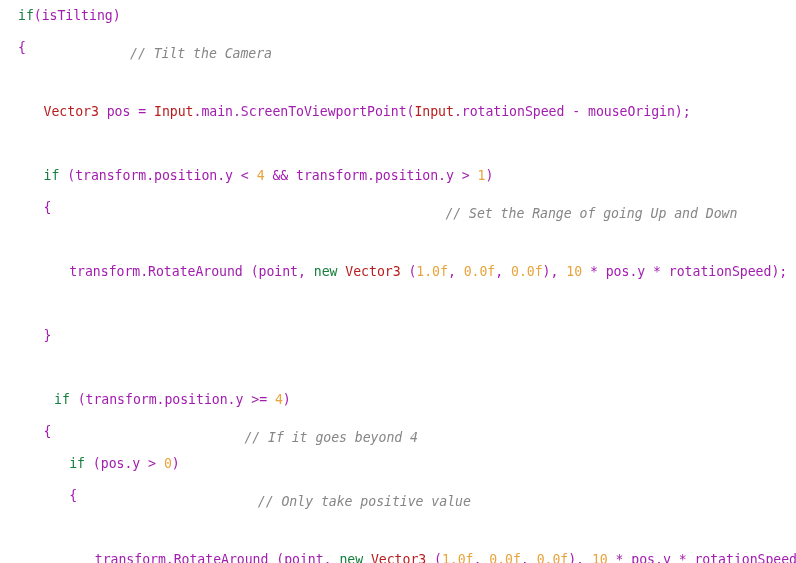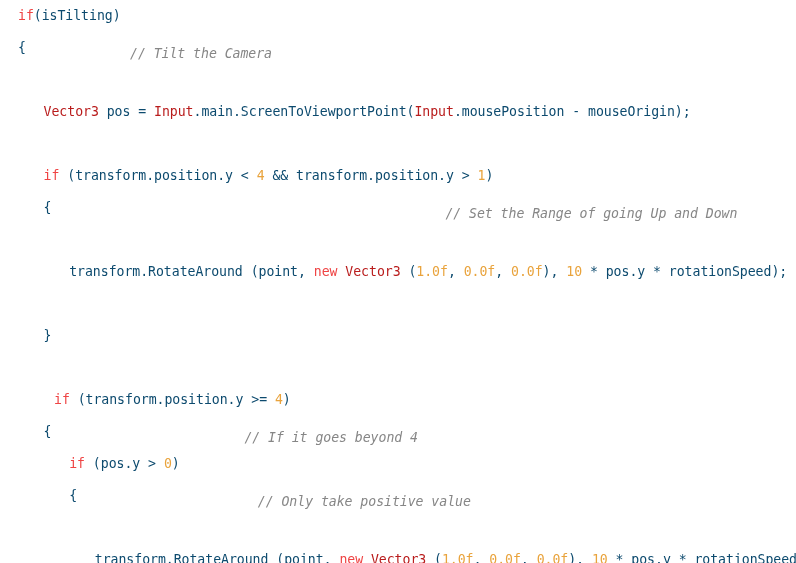--- a/index.html
+++ b/index.html
@@ -25,43 +25,43 @@
     position: relative;
     height: 32px;
     line-height: 32px;
     font-size: 13.2px;
     white-space: pre;
     color: #303030;
     padding-left: 18px;
     letter-spacing: -0.05px;
   }
   .tok { white-space: pre; }
-  .tok-plain   { color: #0c4a6e; }
-  .tok-keyword { color: #ef4444; }
+  .tok-plain   { color: #a21caf; }
+  .tok-keyword { color: #15803d; }
   .tok-type    { color: #b91c1c; }
   .tok-number  { color: #e9a33c; }
   .comment-col {
     position: absolute;
     white-space: pre;
     font-style: italic;
     color: #868686;
     font-size: 13.2px;
     line-height: 32px;
     top: 0;
     margin-top: 38px;
   }
 </style>
 </head>
 <body>
 
 <div id="code-view">
     <div class="code-line" style="padding-left: 18px;"><span class="tok tok-keyword">if</span><span class="tok tok-plain">(isTilting)</span><span class="comment-col" style="left: 130px;">// Tilt the Camera</span></div>
     <div class="code-line" style="padding-left: 18px;"><span class="tok tok-plain">{</span></div>
     <div class="code-line" style="padding-left: 18px;"></div>
-    <div class="code-line" style="padding-left: 43.6px;"><span class="tok tok-type">Vector3</span><span class="tok tok-plain"> pos = </span><span class="tok tok-type">Input</span><span class="tok tok-plain">.main.ScreenToViewportPoint(</span><span class="tok tok-type">Input</span><span class="tok tok-plain">.mousePosition - mouseOrigin);</span></div>
+    <div class="code-line" style="padding-left: 43.6px;"><span class="tok tok-type">Vector3</span><span class="tok tok-plain"> pos = </span><span class="tok tok-type">Input</span><span class="tok tok-plain">.main.ScreenToViewportPoint(</span><span class="tok tok-type">Input</span><span class="tok tok-plain">.rotationSpeed - mouseOrigin);</span></div>
     <div class="code-line" style="padding-left: 18px;"></div>
     <div class="code-line" style="padding-left: 43.6px;"><span class="tok tok-keyword">if</span><span class="tok tok-plain"> (transform.position.y &lt; </span><span class="tok tok-number">4</span><span class="tok tok-plain"> &amp;&amp; transform.position.y &gt; </span><span class="tok tok-number">1</span><span class="tok tok-plain">)</span><span class="comment-col" style="left: 445.4px;">// Set the Range of going Up and Down</span></div>
     <div class="code-line" style="padding-left: 43.6px;"><span class="tok tok-plain">{</span></div>
     <div class="code-line" style="padding-left: 18px;"></div>
     <div class="code-line" style="padding-left: 69.2px;"><span class="tok tok-plain">transform.RotateAround (point, </span><span class="tok tok-keyword">new</span><span class="tok tok-plain"> </span><span class="tok tok-type">Vector3</span><span class="tok tok-plain"> (</span><span class="tok tok-number">1.0f</span><span class="tok tok-plain">, </span><span class="tok tok-number">0.0f</span><span class="tok tok-plain">, </span><span class="tok tok-number">0.0f</span><span class="tok tok-plain">), </span><span class="tok tok-number">10</span><span class="tok tok-plain"> * pos.y * rotationSpeed);</span></div>
     <div class="code-line" style="padding-left: 18px;"></div>
     <div class="code-line" style="padding-left: 43.6px;"><span class="tok tok-plain">}</span></div>
     <div class="code-line" style="padding-left: 18px;"></div>
     <div class="code-line" style="padding-left: 54px;"><span class="tok tok-keyword">if</span><span class="tok tok-plain"> (transform.position.y &gt;= </span><span class="tok tok-number">4</span><span class="tok tok-plain">)</span><span class="comment-col" style="left: 244.4px; text-align: center;">// If it goes beyond 4</span></div>
     <div class="code-line" style="padding-left: 43.6px;"><span class="tok tok-plain">{</span></div>

